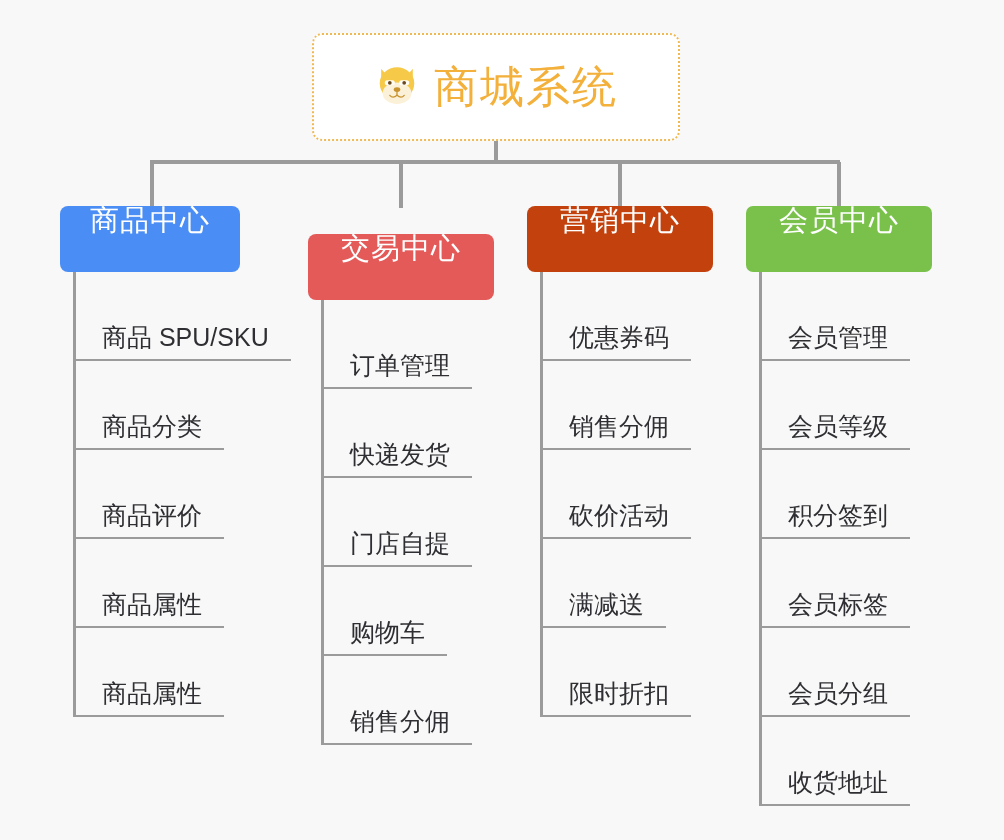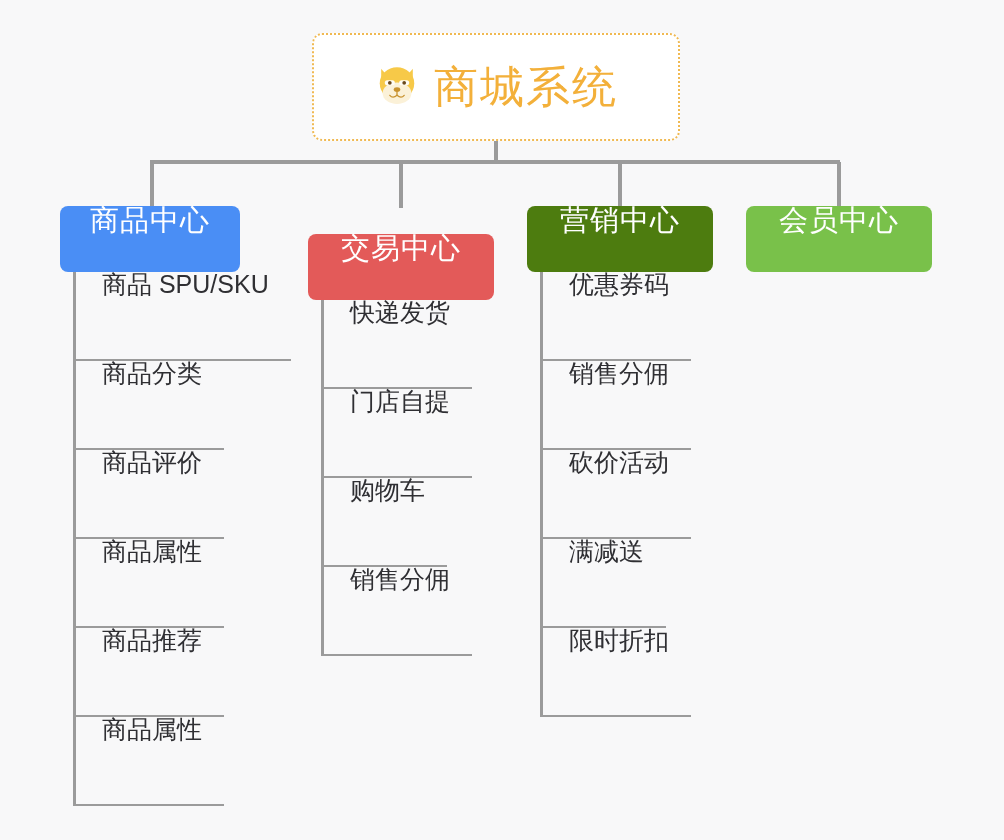--- a/index.html
+++ b/index.html
@@ -104,20 +104,21 @@
   .leaf-list {
     position: relative;
     margin-left: 13px;
     border-left: 3px solid #9b9b9b;
     padding-top: 0;
   }
   .leaf-item {
     position: relative;
     height: 89px;
     display: flex;
+    align-items: flex-end;
     padding-left: 26px;
     box-sizing: border-box;
   }
   .leaf-text {
     display: inline-block;
     font-size: 25px;
     color: #2f2f33;
     line-height: 1;
     padding-bottom: 9px;
     border-bottom: 2px solid #9b9b9b;
@@ -171,50 +172,50 @@
       <div class="leaf-item">
         <span class="leaf-text">商品分类</span>
       </div>
       <div class="leaf-item">
         <span class="leaf-text">商品评价</span>
       </div>
       <div class="leaf-item">
         <span class="leaf-text">商品属性</span>
       </div>
       <div class="leaf-item">
-        <span class="leaf-text">商品推荐</span>
-      </div>
-      <div class="leaf-item">
         <span class="leaf-text">商品属性</span>
       </div>
     </div>
   </div>
 
   <div class="column" style="left:308px;width:186px;margin-top:28px;">
     <div class="cat-box" style="background:#e35a59;">
       <span class="cat-label">交易中心</span>
     </div>
     <div class="leaf-list">
       <div class="leaf-item">
+        <span class="leaf-text">订单管理</span>
+      </div>
+      <div class="leaf-item">
         <span class="leaf-text">快递发货</span>
       </div>
       <div class="leaf-item">
         <span class="leaf-text">门店自提</span>
       </div>
       <div class="leaf-item">
         <span class="leaf-text">购物车</span>
       </div>
       <div class="leaf-item">
         <span class="leaf-text">销售分佣</span>
       </div>
     </div>
   </div>
 
   <div class="column" style="left:527px;width:186px;">
-    <div class="cat-box" style="background:#4d7c0f;">
+    <div class="cat-box" style="background:#c2410c;">
       <span class="cat-label">营销中心</span>
     </div>
     <div class="leaf-list">
       <div class="leaf-item">
         <span class="leaf-text">优惠券码</span>
       </div>
       <div class="leaf-item">
         <span class="leaf-text">销售分佣</span>
       </div>
       <div class="leaf-item">
@@ -223,18 +224,38 @@
       <div class="leaf-item">
         <span class="leaf-text">满减送</span>
       </div>
       <div class="leaf-item">
         <span class="leaf-text">限时折扣</span>
       </div>
     </div>
   </div>
 
   <div class="column" style="left:746px;width:186px;">
-    <div class="cat-box" style="background:#79c14a;">
+    <div class="cat-box" style="background:#79c14a;border-radius:7px;">
       <span class="cat-label">会员中心</span>
     </div>
+    <div class="leaf-list">
+      <div class="leaf-item">
+        <span class="leaf-text">会员管理</span>
+      </div>
+      <div class="leaf-item">
+        <span class="leaf-text">会员等级</span>
+      </div>
+      <div class="leaf-item">
+        <span class="leaf-text">积分签到</span>
+      </div>
+      <div class="leaf-item">
+        <span class="leaf-text">会员标签</span>
+      </div>
+      <div class="leaf-item">
+        <span class="leaf-text">会员分组</span>
+      </div>
+      <div class="leaf-item">
+        <span class="leaf-text">收货地址</span>
+      </div>
+    </div>
   </div>
 
 </div>
 
 </body></html>

